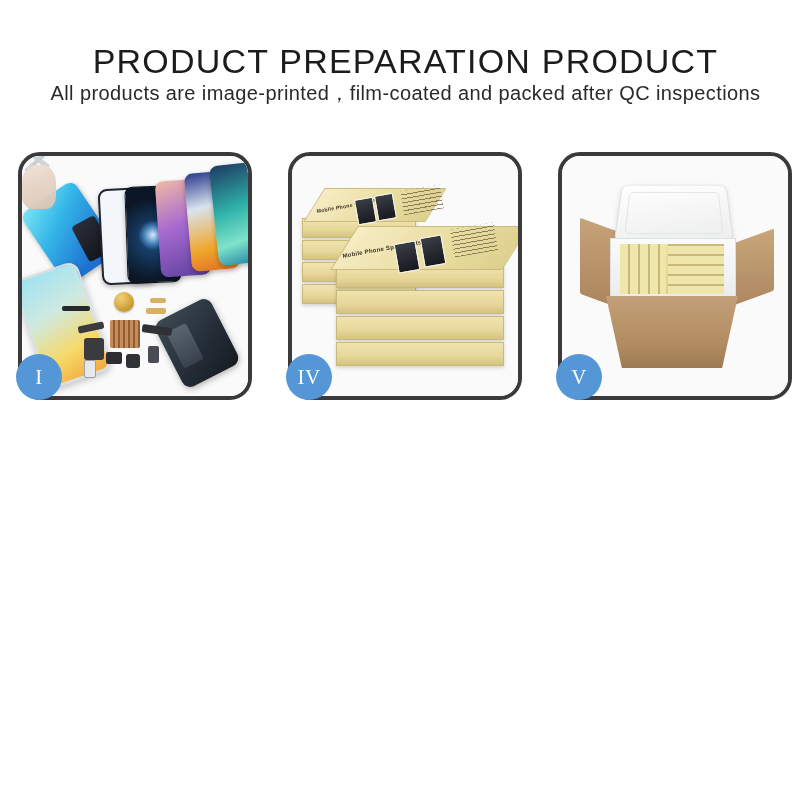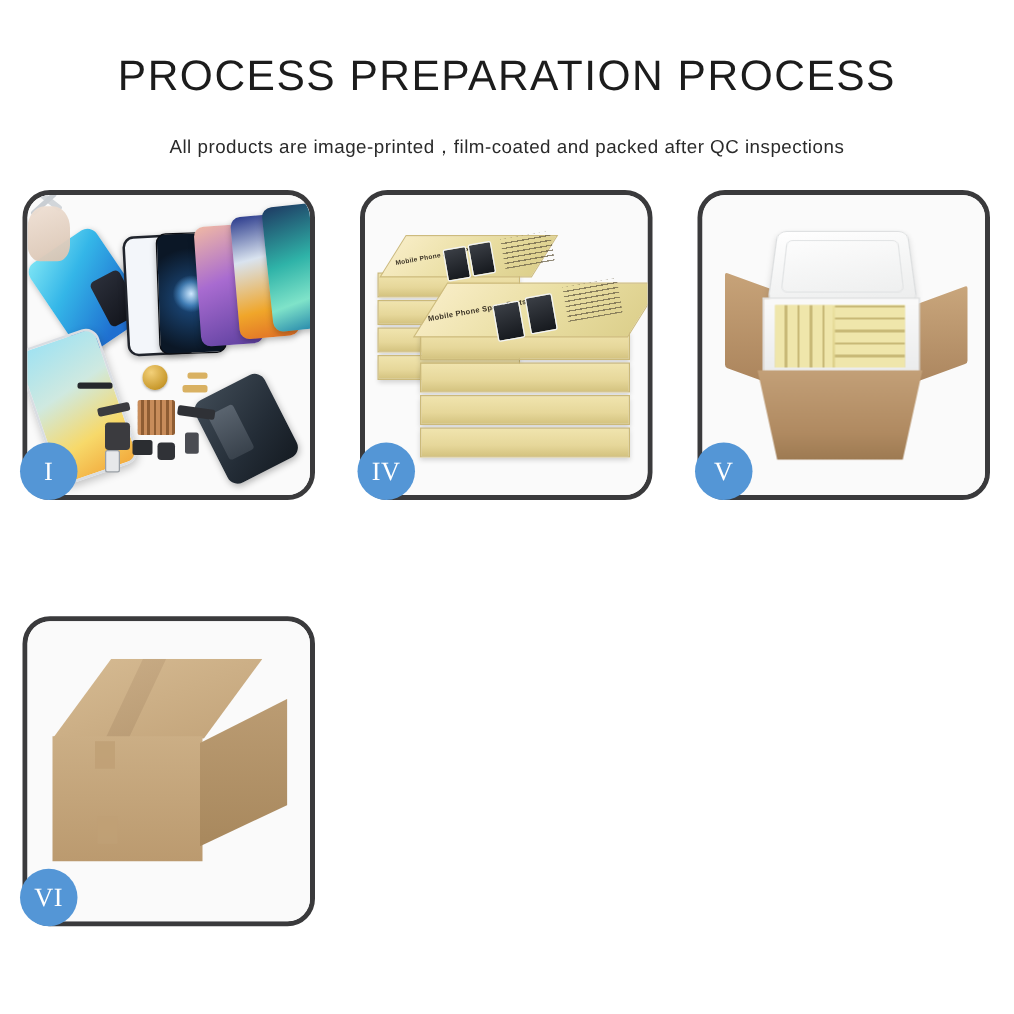--- a/index.html
+++ b/index.html
@@ -17,22 +17,22 @@
   .title{
     font-size:34px;
     letter-spacing:1.2px;
     font-weight:400;
     color:#1c1c1c;
     font-family:"Liberation Sans","DejaVu Sans",sans-serif;
     line-height:1.05;
     white-space:nowrap;
   }
   .subtitle{
-    margin-top:28px;
-    font-size:15px;
+    margin-top:0;
+    font-size:20px;
     color:#2a2a2a;
     letter-spacing:.4px;
     white-space:nowrap;
   }
 
   
   .grid{
     position:absolute;
     left:18px;top:152px;
     width:775px;
@@ -348,21 +348,21 @@
   .c-seal{position:absolute;background:#c0a076;opacity:.85;}
   .cs1{left:54px;top:96px;width:16px;height:22px;}
   .cs2{left:56px;top:156px;width:16px;height:22px;}
 </style>
 </head>
 <body>
 
 <div class="page">
 
   <div class="header">
-    <div class="title">PROCESS PREPARATION PROCESS</div>
+    <div class="title">PRODUCT PREPARATION PRODUCT</div>
     <div class="subtitle">All products are image-printed，film-coated and packed after QC inspections</div>
   </div>
 
   <div class="grid">
 
     <div class="panel">
       <div class="clip p1">
         <div class="scr s-blue1"></div>
         <div class="scr s-glass"></div>
         <div class="scr s-dark"></div>
@@ -427,26 +427,15 @@
         <div class="v-flapL"></div>
         <div class="v-flapR"></div>
         <div class="v-foamlid"></div>
         <div class="v-foambox"></div>
         <div class="v-inner"></div>
         <div class="v-front"></div>
       </div>
       <div class="badge">V</div>
     </div>
 
-    <div class="panel">
-      <div class="clip p6">
-        <div class="c-top"></div>
-        <div class="c-tape"></div>
-        <div class="c-left"></div>
-        <div class="c-right"></div>
-        <div class="c-seal cs1"></div>
-        <div class="c-seal cs2"></div>
-      </div>
-      <div class="badge">VI</div>
-    </div>
 
   </div>
 </div>
 
 </body></html>

